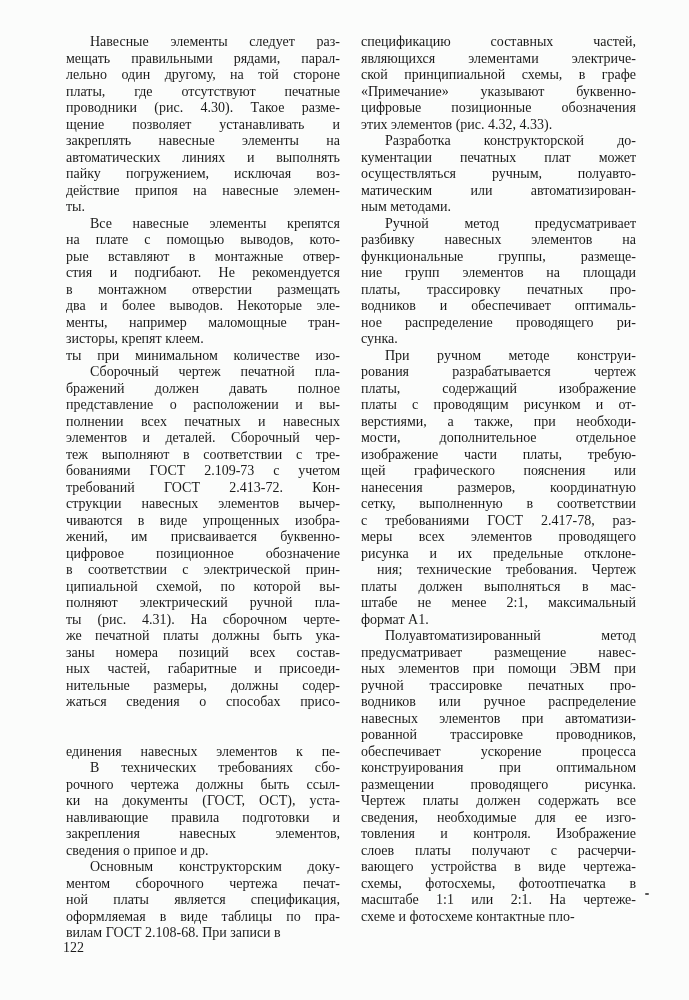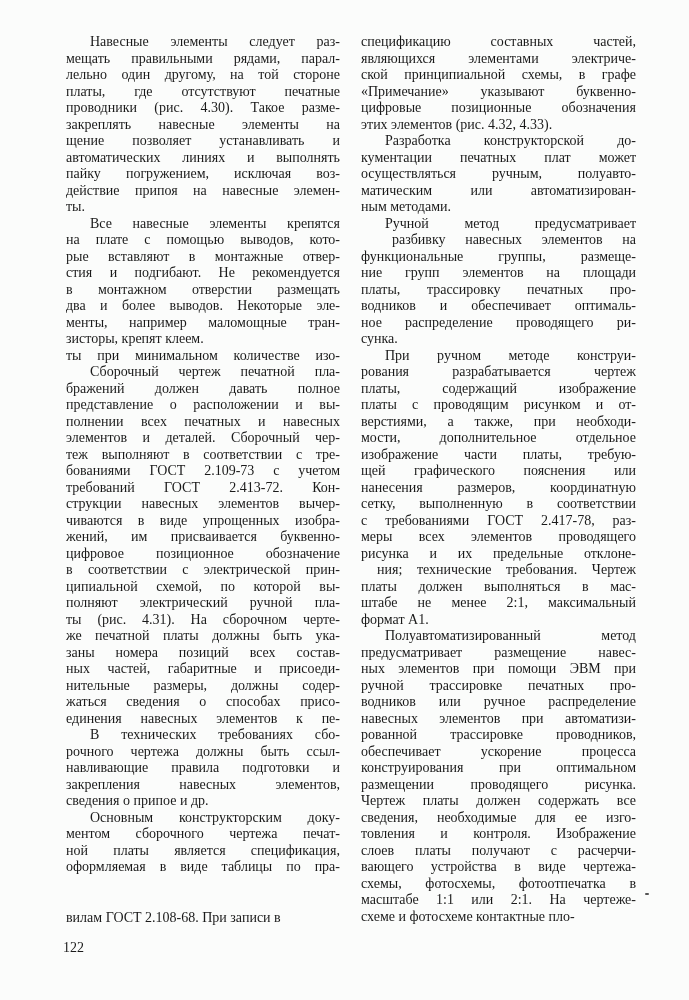--- a/index.html
+++ b/index.html
@@ -45,22 +45,22 @@
 </head>
 <body>
 
 <div class="col col-left" id="col-left">
     <div>
       <span class="line indent" style="white-space: normal;">Навесные элементы следует раз-</span>
       <span class="line" style="white-space: normal;">мещать правильными рядами, парал-</span>
       <span class="line" style="white-space: normal;">лельно один другому, на той стороне</span>
       <span class="line" style="white-space: normal;">платы, где отсутствуют печатные</span>
       <span class="line" style="white-space: normal;">проводники (рис. 4.30). Такое разме-</span>
+      <span class="line" style="white-space: normal;">щение позволяет устанавливать и</span>
       <span class="line" style="white-space: normal;">закреплять навесные элементы на</span>
-      <span class="line" style="white-space: normal;">щение позволяет устанавливать и</span>
       <span class="line" style="white-space: normal;">автоматических линиях и выполнять</span>
       <span class="line" style="white-space: normal;">пайку погружением, исключая воз-</span>
       <span class="line" style="white-space: normal;">действие припоя на навесные элемен-</span>
       <span class="line last" style="white-space: normal;">ты.</span>
     </div>
     <div>
       <span class="line indent" style="white-space: normal;">Все навесные элементы крепятся</span>
       <span class="line" style="white-space: normal;">на плате с помощью выводов, кото-</span>
       <span class="line" style="white-space: normal;">рые вставляют в монтажные отвер-</span>
       <span class="line" style="white-space: normal;">стия и подгибают. Не рекомендуется</span>
@@ -85,56 +85,57 @@
       <span class="line" style="white-space: normal;">цифровое позиционное обозначение</span>
       <span class="line" style="white-space: normal;">в соответствии с электрической прин-</span>
       <span class="line" style="white-space: normal;">ципиальной схемой, по которой вы-</span>
       <span class="line" style="white-space: normal;">полняют электрический ручной пла-</span>
       <span class="line" style="white-space: normal;">ты (рис. 4.31). На сборочном черте-</span>
       <span class="line" style="white-space: normal;">же печатной платы должны быть ука-</span>
       <span class="line" style="white-space: normal;">заны номера позиций всех состав-</span>
       <span class="line" style="white-space: normal;">ных частей, габаритные и присоеди-</span>
       <span class="line" style="white-space: normal;">нительные размеры, должны содер-</span>
       <span class="line" style="white-space: normal;">жаться сведения о способах присо-</span>
-      <span class="line" style="white-space: normal;">единения навесных элементов к пе-</span>
+      <span class="line" style="white-space: normal; margin-top: 33px;">единения навесных элементов к пе-</span>
     </div>
     <div>
       <span class="line indent" style="white-space: normal;">В технических требованиях сбо-</span>
       <span class="line" style="white-space: normal;">рочного чертежа должны быть ссыл-</span>
+      <span class="line" style="white-space: normal;">ки на документы (ГОСТ, ОСТ), уста-</span>
       <span class="line" style="white-space: normal;">навливающие правила подготовки и</span>
       <span class="line" style="white-space: normal;">закрепления навесных элементов,</span>
       <span class="line last" style="white-space: normal;">сведения о припое и др.</span>
     </div>
     <div>
       <span class="line indent" style="white-space: normal;">Основным конструкторским доку-</span>
       <span class="line" style="white-space: normal;">ментом сборочного чертежа печат-</span>
       <span class="line" style="white-space: normal;">ной платы является спецификация,</span>
       <span class="line" style="white-space: normal;">оформляемая в виде таблицы по пра-</span>
-      <span class="line last" style="white-space: normal; margin-top: 34px;">вилам ГОСТ 2.108-68. При записи в</span>
+      <span class="line last" style="white-space: normal;">вилам ГОСТ 2.108-68. При записи в</span>
     </div>
   </div>
 <div class="col col-right" id="col-right">
     <div>
       <span class="line" style="white-space: normal;">спецификацию составных частей,</span>
       <span class="line" style="white-space: normal;">являющихся элементами электриче-</span>
       <span class="line" style="white-space: normal;">ской принципиальной схемы, в графе</span>
       <span class="line" style="white-space: normal;">«Примечание» указывают буквенно-</span>
       <span class="line" style="white-space: normal;">цифровые позиционные обозначения</span>
       <span class="line last" style="white-space: normal;">этих элементов (рис. 4.32, 4.33).</span>
     </div>
     <div>
       <span class="line indent" style="white-space: normal;">Разработка конструкторской до-</span>
       <span class="line" style="white-space: normal;">кументации печатных плат может</span>
       <span class="line" style="white-space: normal;">осуществляться ручным, полуавто-</span>
       <span class="line" style="white-space: normal;">матическим или автоматизирован-</span>
       <span class="line last" style="white-space: normal;">ным методами.</span>
     </div>
     <div>
       <span class="line indent" style="white-space: normal;">Ручной метод предусматривает</span>
-      <span class="line" style="white-space: normal; margin-left: 31px;">разбивку навесных элементов на</span>
+      <span class="line" style="white-space: normal;">разбивку навесных элементов на</span>
       <span class="line" style="white-space: normal;">функциональные группы, размеще-</span>
       <span class="line" style="white-space: normal;">ние групп элементов на площади</span>
       <span class="line" style="white-space: normal;">платы, трассировку печатных про-</span>
       <span class="line" style="white-space: normal;">водников и обеспечивает оптималь-</span>
       <span class="line" style="white-space: normal;">ное распределение проводящего ри-</span>
       <span class="line last" style="white-space: normal;">сунка.</span>
     </div>
     <div>
       <span class="line indent" style="white-space: normal;">При ручном методе конструи-</span>
       <span class="line" style="white-space: normal;">рования разрабатывается чертеж</span>

